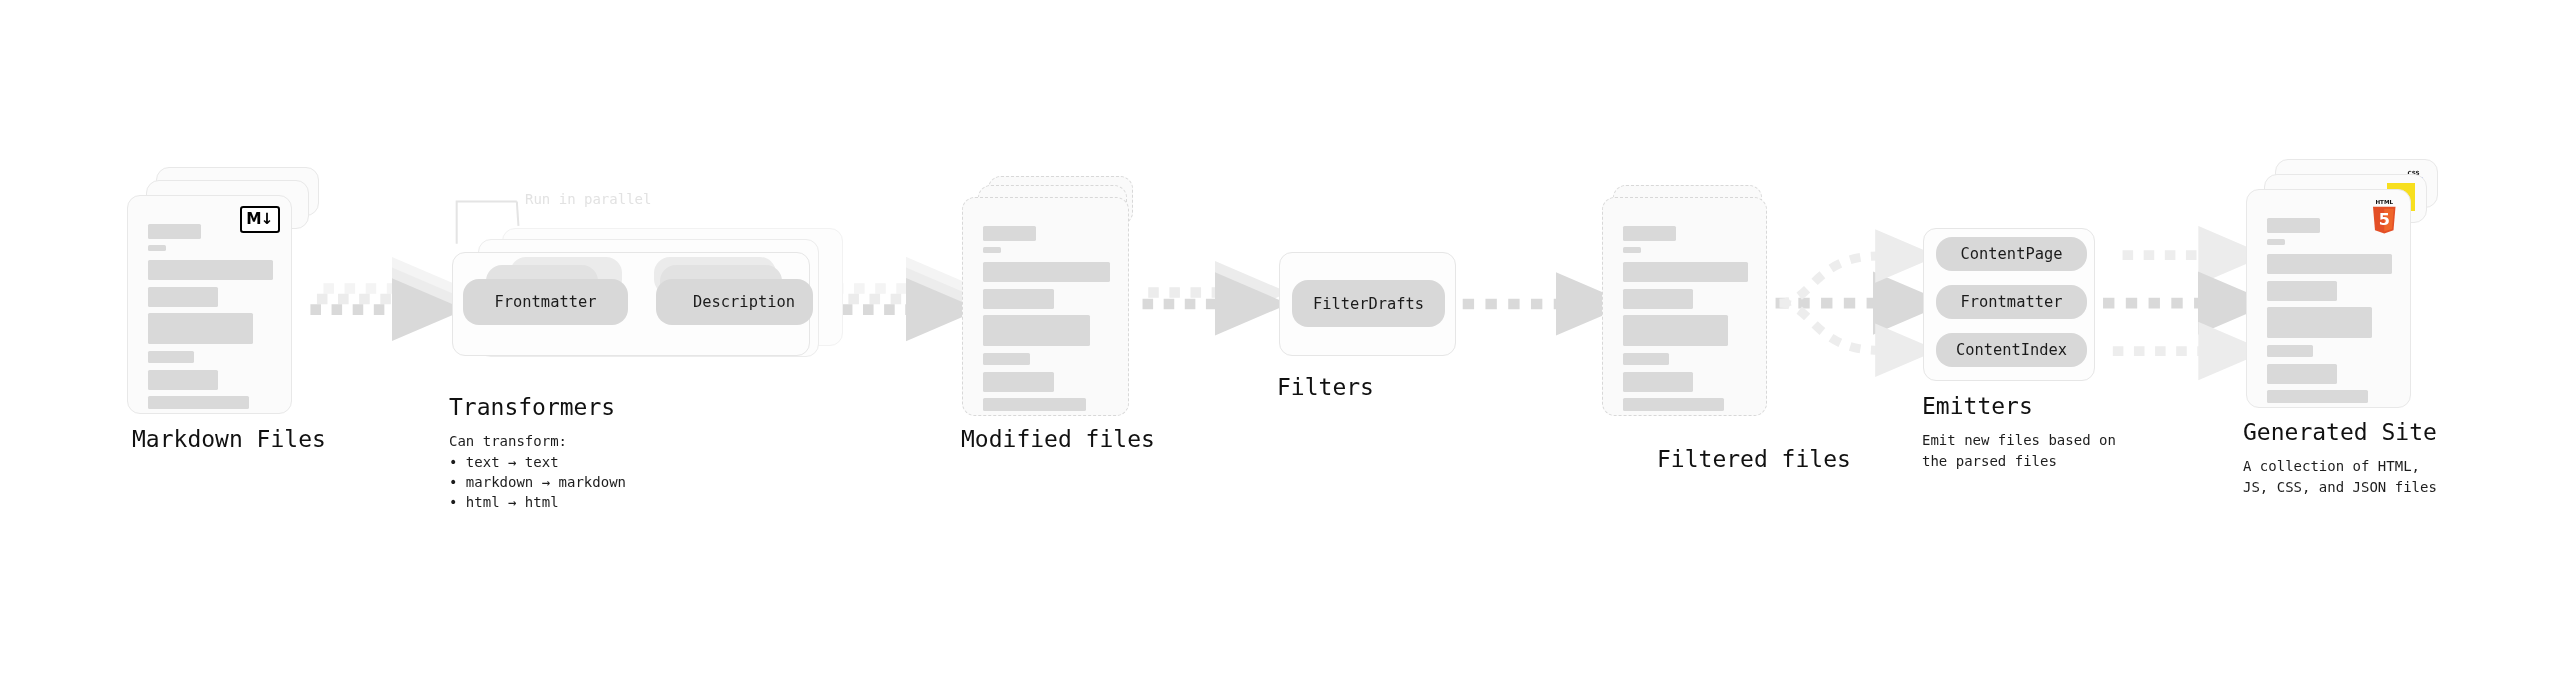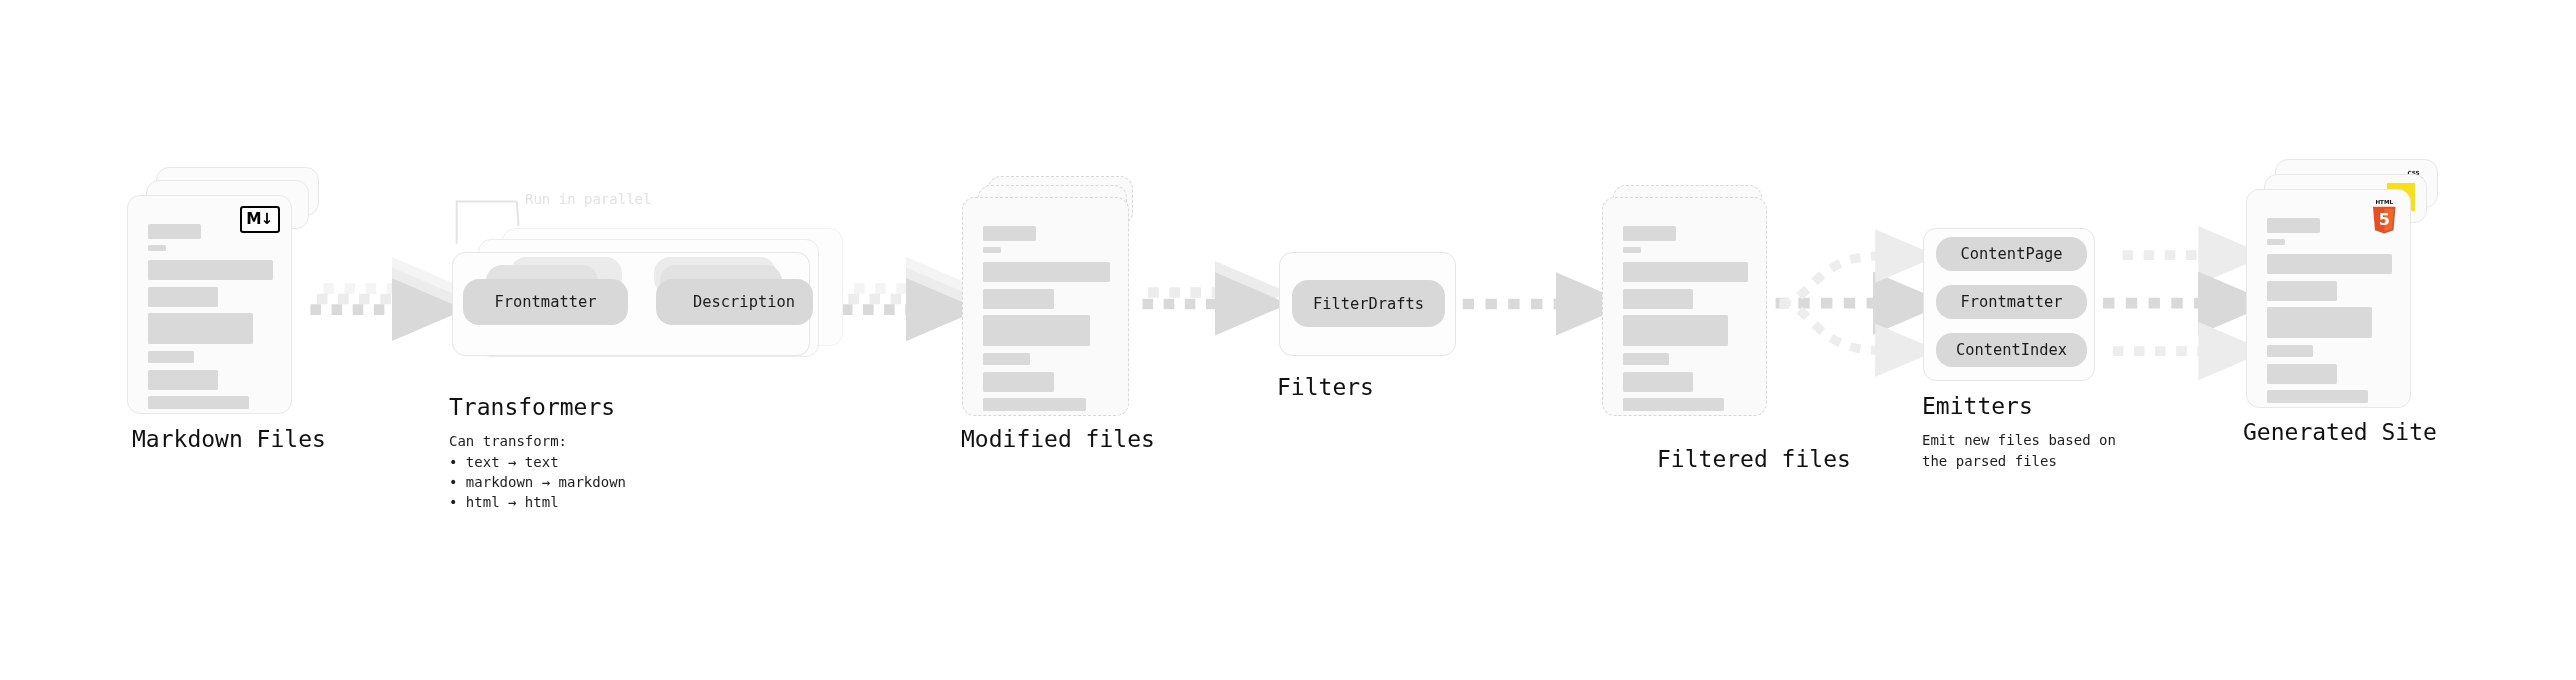--- a/index.html
+++ b/index.html
@@ -282,17 +282,19 @@
         <div class="bar" style="width:100%;height:20.3px;"></div>
         <div class="bar" style="width:56%;height:20.3px;"></div>
         <div class="bar" style="width:84%;height:31px;"></div>
         <div class="bar" style="width:37%;height:12.2px;"></div>
         <div class="bar" style="width:56%;height:20.3px;"></div>
         <div class="bar" style="width:81%;height:13px;"></div>
       </div>
     </div>
     <div class="caption" style="left:2243px;top:419px;">
       <div class="cap-title">Generated Site</div>
+      <div class="cap-sub">A collection of HTML,
+JS, CSS, and JSON files</div>
     </div>
   </div>
 
 </div>
 
 
 </body></html>

